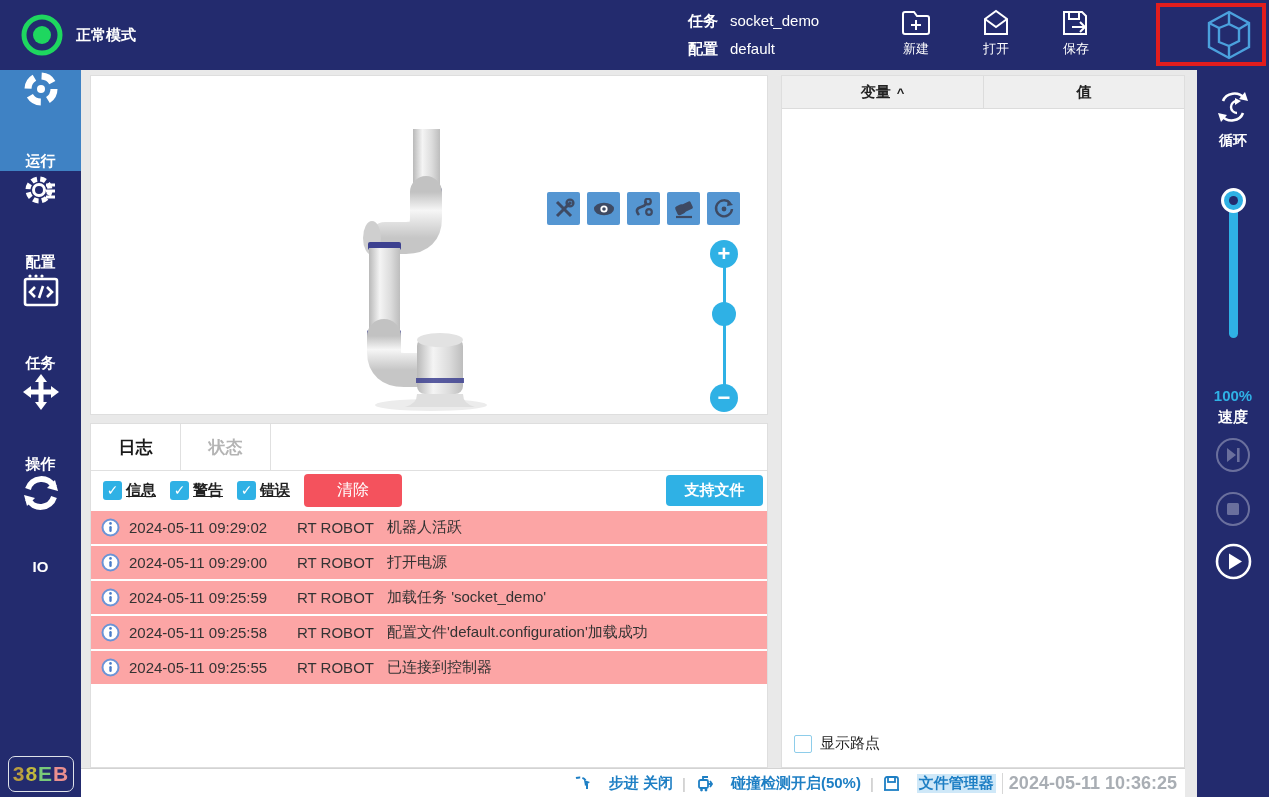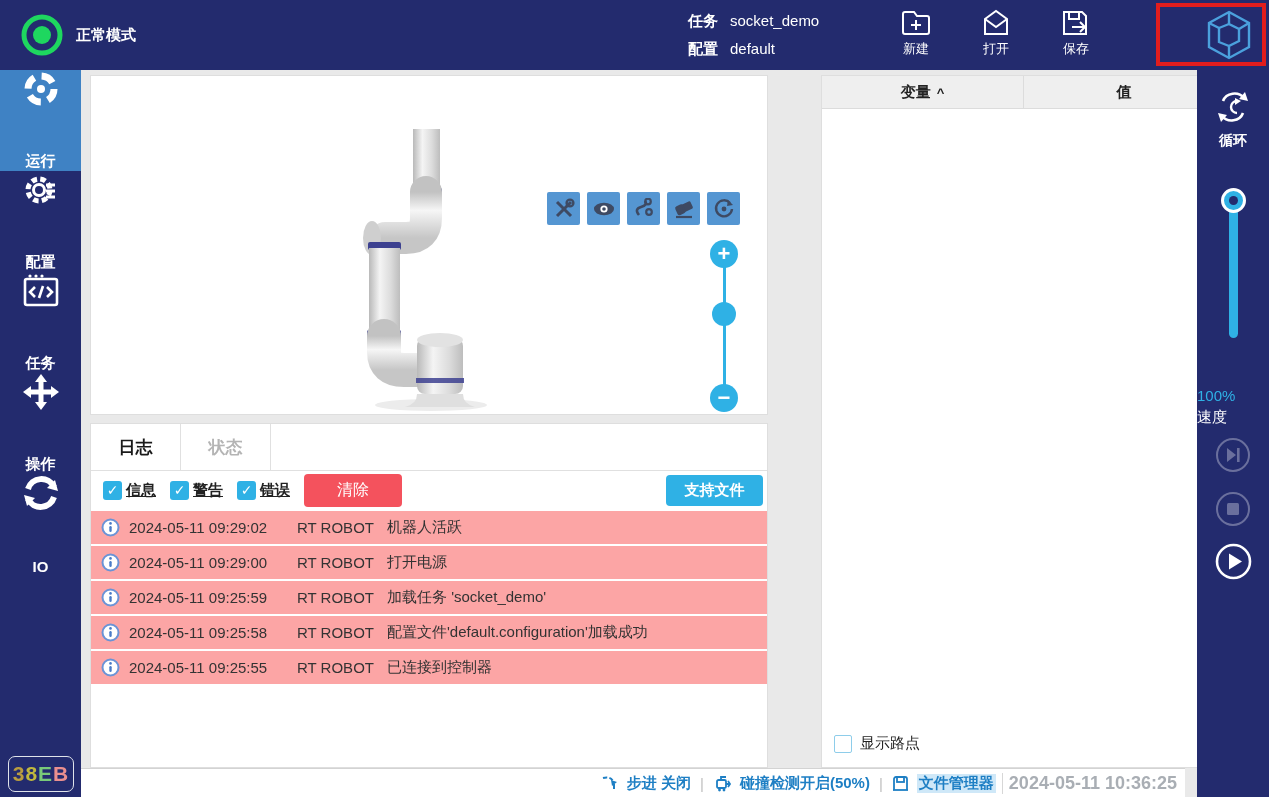--- a/index.html
+++ b/index.html
@@ -53,45 +53,45 @@
   .chk-label { font-size:15px; font-weight:bold; color:#222; margin:0 14px 0 4px;text-decoration:underline; }
   .btn-clear { width:98px; height:33px; background:#f4525d; color:#fff; border:none; border-radius:4px; font-size:16px; cursor:pointer; font-family:inherit; }
   .btn-support { position:absolute; right:4px; top:4px; width:97px; height:31px; background:#2fb1e5; color:#fff; border:none; border-radius:4px; font-size:15px; font-weight:bold; cursor:pointer; font-family:inherit; }
   .log-list { padding-top:2px; }
   .log-row { height:33px; margin-bottom:2px; background:#fca5a5; display:flex; align-items:center; padding-left:10px; font-size:15px; color:#333; }
   .log-ico { width:28px; display:flex; align-items:center; }
   .log-time { width:168px; }
   .log-src { width:90px; }
 
   
-  .vars-panel { left:740px; top:5px; width:404px; height:693px; }
+  .vars-panel { left:700px; top:5px; width:404px; height:693px; }
   .vars-header { height:33px; background:#efefef; border-bottom:1px solid #dcdcdc; display:flex; }
   .vars-col { width:50%; display:flex; align-items:center; justify-content:center; gap:6px; font-size:15px; font-weight:bold; color:#222; cursor:pointer; }
   .vars-col + .vars-col { border-left:1px solid #dcdcdc; }
   .sort-caret { font-size:13px; font-weight:bold; }
   .show-waypoints { position:absolute; left:12px; bottom:14px; display:flex; align-items:center; gap:8px; }
   .chk-empty { width:18px; height:18px; border:1px solid #8ecdea; background:#fff; border-radius:2px; cursor:pointer; }
   .swp-label { font-size:15px; color:#222; }
 
   
   .right-rail { position:absolute; left:1197px; top:70px; width:72px; height:727px; background:#232b6e; color:#fff; }
   .loop-block { position:absolute; top:18px; left:0; width:72px; display:flex; flex-direction:column; align-items:center; gap:6px; }
   .loop-label { font-size:14px; font-weight:bold; }
   .speed-slider { position:absolute; left:0; top:118px; width:72px; height:150px; }
   .speed-track { position:absolute; left:32px; top:10px; width:9px; height:140px; background:#2fb1e5; border-radius:5px; }
   .speed-knob { position:absolute; left:24px; top:0; width:25px; height:25px; border-radius:50%; background:#2fb1e5; border:3px solid #fff; }
   .speed-knob::after { content:""; position:absolute; left:5px; top:5px; width:9px; height:9px; border-radius:50%; background:#232b6e; }
-  .speed-text { position:absolute; top:315px; left:0; width:72px; text-align:left; line-height:21px; font-size:15px; font-weight:normal; }
+  .speed-text { position:absolute; top:315px; left:0; width:72px; text-align:center; line-height:21px; font-size:15px; font-weight:bold; }
   .speed-pct { color:#2fb1e5; }
   .pb-btn { position:absolute; left:18px; cursor:pointer; }
   .pb-skip { top:367px; opacity:.32; } .pb-stop { top:421px; opacity:.32; } .pb-play { top:473px; }
 
   
   .statusbar { position:absolute; left:81px; top:768px; width:1104px; height:29px; background:#fff; border-top:1px solid #d3d3d3; display:flex; align-items:center; justify-content:flex-end; padding-right:2px; font-size:15px; }
-  .sb-item { display:flex; align-items:center; gap:8px; color:#1e7fc4; font-weight:bold; cursor:pointer; white-space:nowrap; }
+  .sb-item { display:flex; align-items:center; gap:17px; color:#1e7fc4; font-weight:bold; cursor:pointer; white-space:nowrap; }
   .sb-sep { color:#c0c0c0; margin:0 9px; font-weight:normal; }
   .sb-fm-text { background:#cfe8f8; padding:0 2px; }
   .sb-time { color:#a9aeb4; font-size:18px; font-weight:bold; margin-left:6px; padding:0 6px; border-left:1px solid #d7d7d7; }
 
   svg { display:block; }
 </style>
 </head>
 <body>
 
 <div class="topbar">

